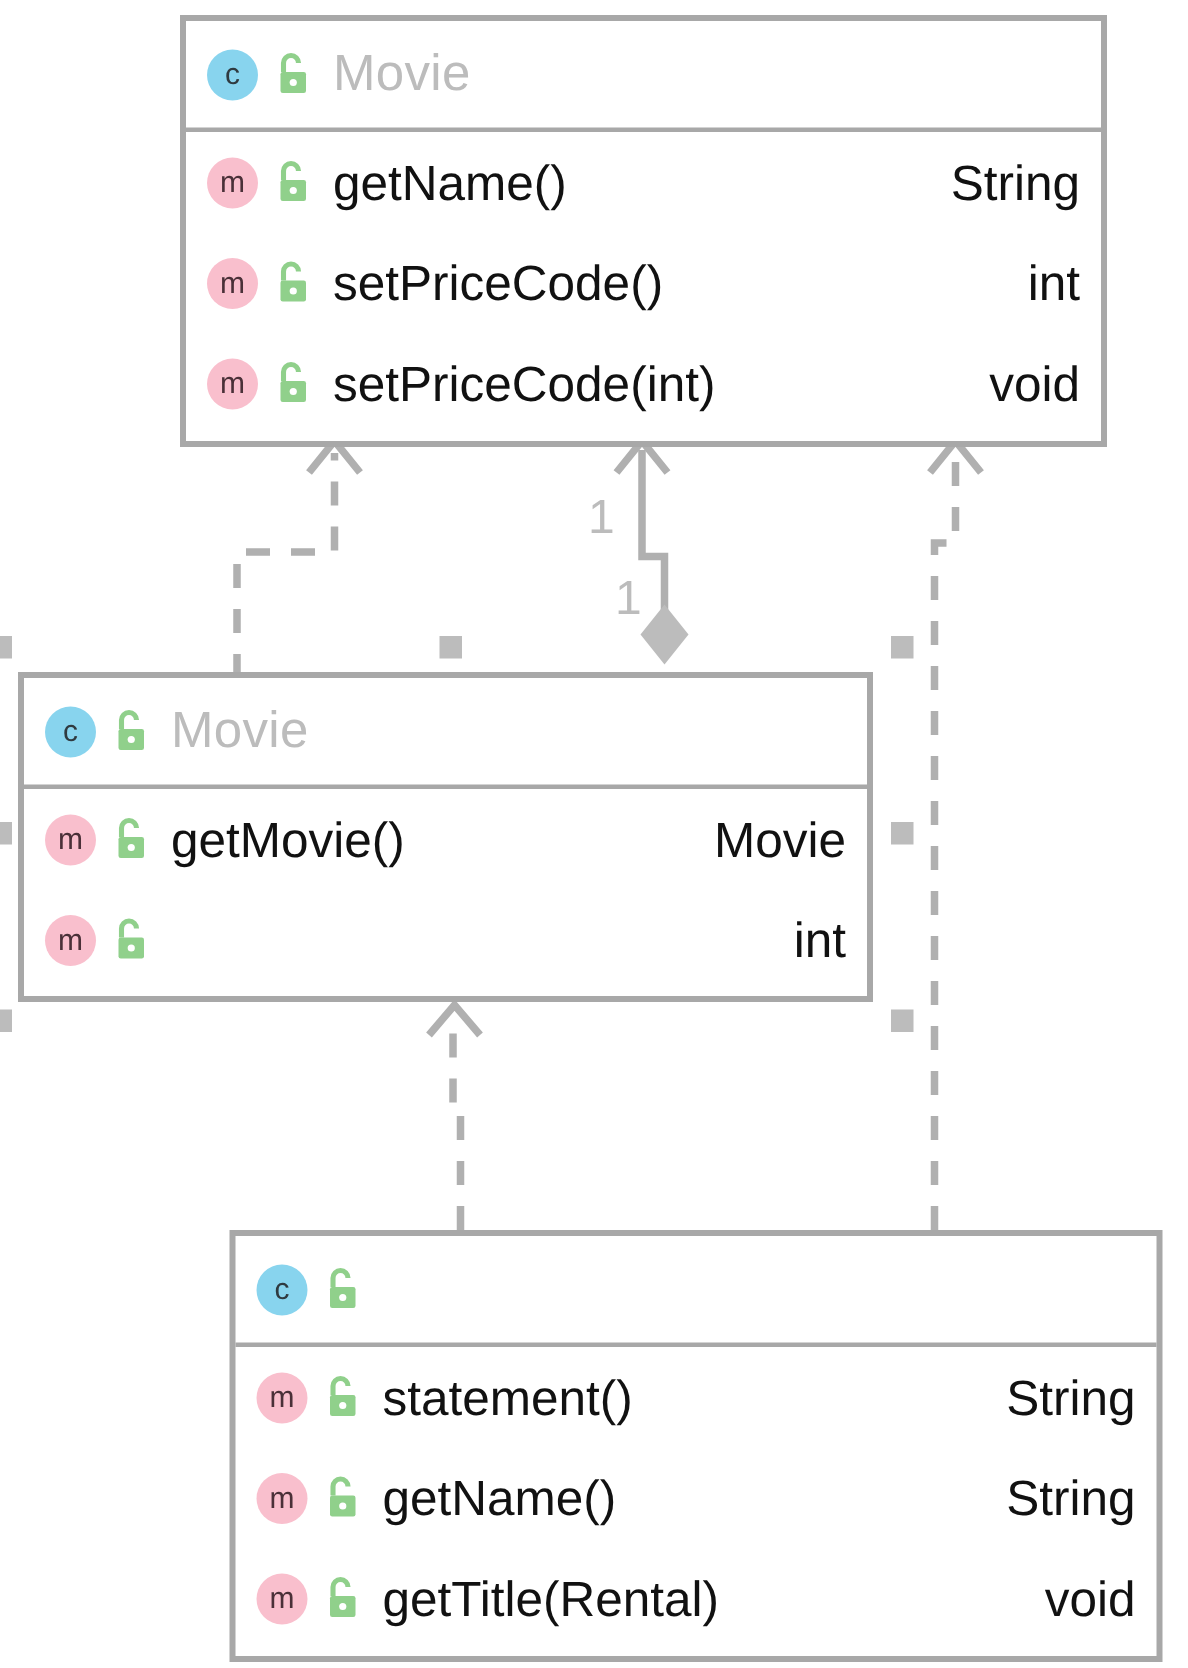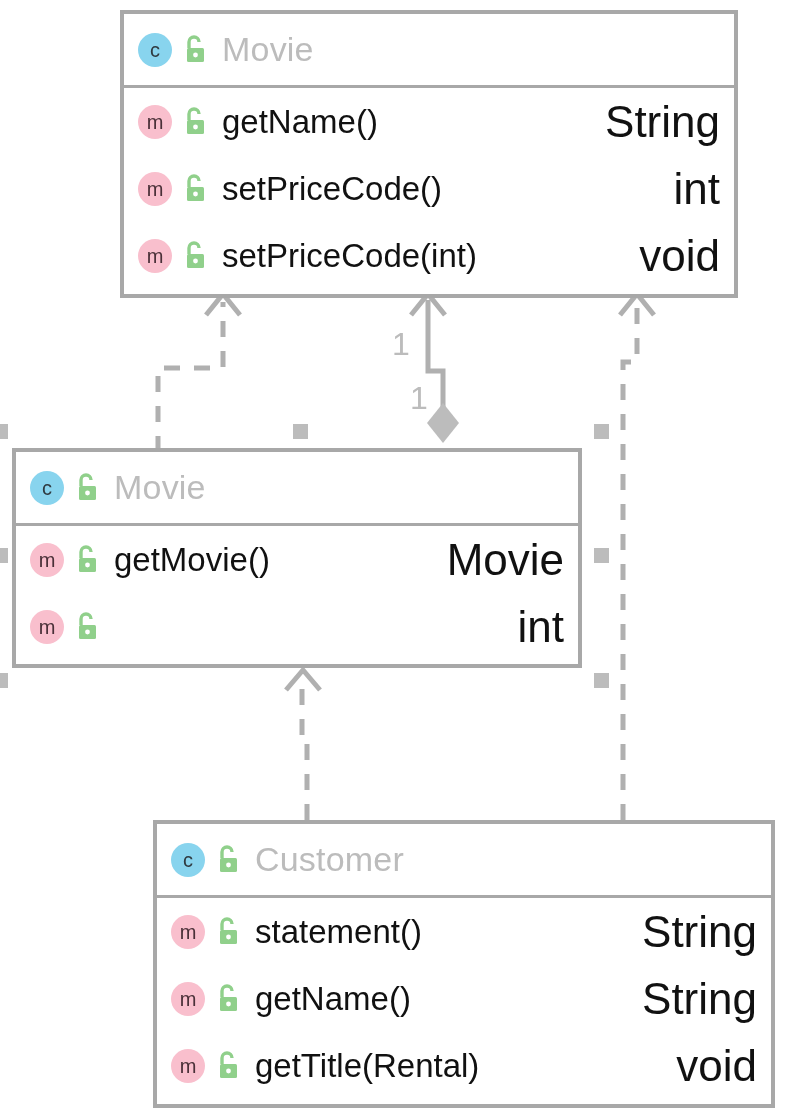--- a/index.html
+++ b/index.html
@@ -62,21 +62,21 @@
     white-space: nowrap;
   }
   .member-name {
     color: #111111;
     font-size: 33px;
     margin-left: 14px;
     flex: 0 0 auto;
   }
   .member-type {
     color: #111111;
-    font-size: 44px;
+    font-size: 33px;
     margin-left: auto;
     flex: 0 0 auto;
     padding-left: 18px;
   }
 
   
   .icon-badge {
     flex: 0 0 auto;
     width: 34px;
     height: 34px;
@@ -248,21 +248,20 @@
   <div class="uml-class" style="left:153px; top:820px; width:622px; height:288px;">
     <div class="class-header" style="height:74px;">
       <span class="icon-badge icon-class">c</span>
       <span class="icon-lock">
         <svg viewBox="0 0 26 30" width="26" height="30">
           <path d="M7 13 L7 7 A5 5 0 0 1 17 7" fill="none" stroke="#90d08b" stroke-width="3.4"></path>
           <rect x="5" y="13" width="17" height="14" rx="1.5" fill="#90d08b"></rect>
           <circle cx="13.5" cy="20" r="2.4" fill="#ffffff"></circle>
         </svg>
       </span>
-      <span class="class-name">Customer</span>
     </div>
     <div class="members">
       <div class="member-row" style="height:67px;">
         <span class="icon-badge icon-method">m</span>
         <span class="icon-lock">
           <svg viewBox="0 0 26 30" width="26" height="30">
             <path d="M7 13 L7 7 A5 5 0 0 1 17 7" fill="none" stroke="#90d08b" stroke-width="3.4"></path>
             <rect x="5" y="13" width="17" height="14" rx="1.5" fill="#90d08b"></rect>
             <circle cx="13.5" cy="20" r="2.4" fill="#ffffff"></circle>
           </svg>

